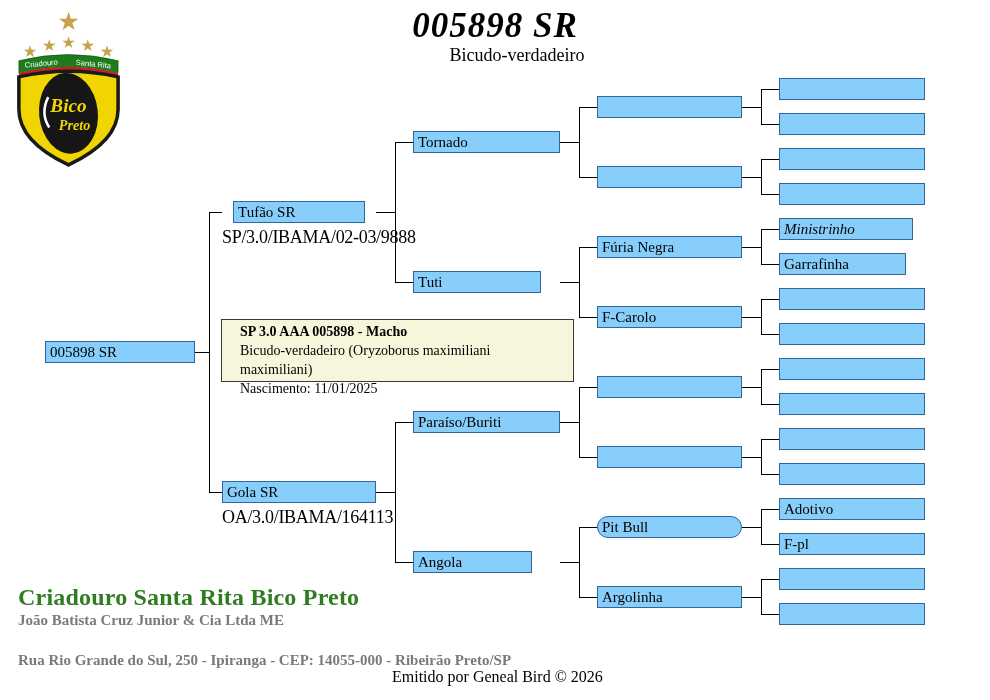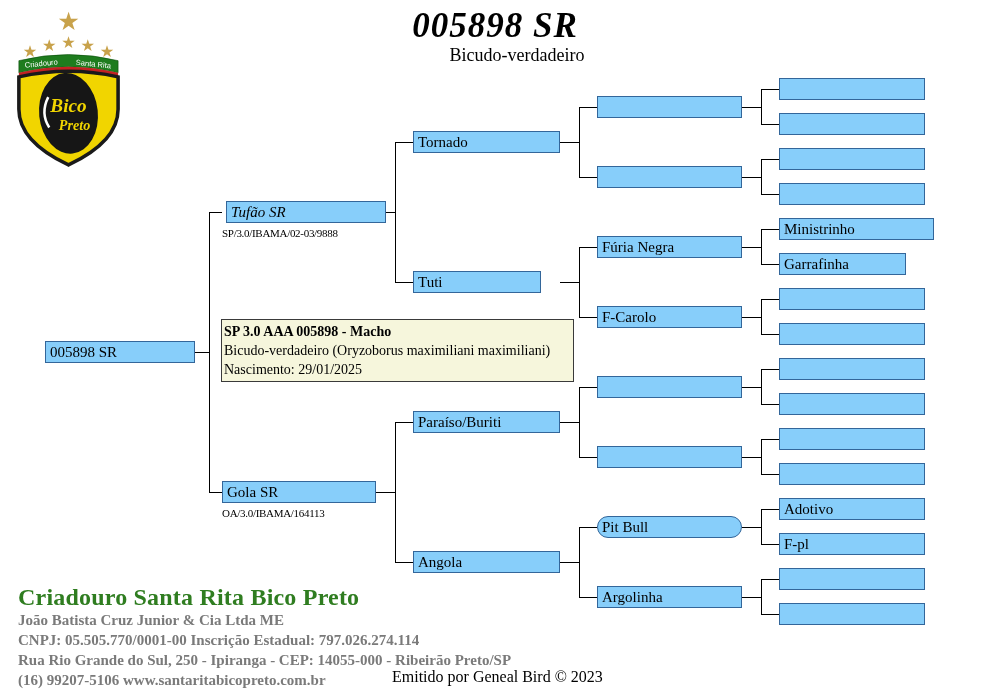--- a/index.html
+++ b/index.html
@@ -14,28 +14,28 @@
   .subtitle{
     position:absolute;left:0;right:0;top:45px;text-align:center;font-size:18px;margin-left:44px;
   }
   .logo{position:absolute;left:16px;top:6px;}
   
   .pbox{
     position:absolute;height:22px;box-sizing:border-box;
     background:var(--box-fill,#87CEFA);border:1px solid var(--box-border,#33669A);
     font-size:15px;line-height:20px;padding-left:4px;white-space:nowrap;overflow:hidden;
   }
-  .psub{position:absolute;font-size:11px;white-space:nowrap;letter-spacing:-0.3px;}
+  .psub{position:absolute;font-size:18px;white-space:nowrap;letter-spacing:-0.3px;}
   .hline,.vline{position:absolute;background:var(--line,#000);}
   .hline{height:1px;}
   .vline{width:1px;}
   .infobox{
     position:absolute;left:221px;top:319px;width:353px;height:63px;box-sizing:border-box;
     background:var(--info-fill,#F6F6DC);border:1px solid #3a3a3a;
-    padding:2px 2px;font-size:14px;line-height:19px;z-index:5;
+    padding:2px 18px;font-size:14px;line-height:19px;z-index:5;
   }
   .infobox .b{font-weight:bold;}
   .footer-brand{
     position:absolute;left:18px;top:584px;font-size:24px;font-weight:bold;
     color:var(--brand-green,#2F7D20);letter-spacing:0.2px;
   }
   .footer-line{
     position:absolute;left:18px;font-size:15px;font-weight:bold;
     color:var(--footer-gray,#7A7A7A);white-space:nowrap;
   }
@@ -122,60 +122,58 @@
       <div class="hline" style="left: 760.5px; top: 474px; width: 18.5px;"></div>
       <div class="hline" style="left: 742px; top: 526.5px; width: 18.5px;"></div>
       <div class="vline" style="left: 760.5px; top: 509px; height: 36px;"></div>
       <div class="hline" style="left: 760.5px; top: 509px; width: 18.5px;"></div>
       <div class="hline" style="left: 760.5px; top: 544px; width: 18.5px;"></div>
       <div class="hline" style="left: 742px; top: 596.5px; width: 18.5px;"></div>
       <div class="vline" style="left: 760.5px; top: 579px; height: 36px;"></div>
       <div class="hline" style="left: 760.5px; top: 579px; width: 18.5px;"></div>
       <div class="hline" style="left: 760.5px; top: 614px; width: 18.5px;"></div>
       <div class="pbox" style="left: 45px; top: 340.5px; width: 150px;">005898 SR</div>
-      <div class="pbox" style="left: 226px; top: 200.5px; width: 160px; font-style: italic;">Tufão SR</div>
+      <div class="pbox" style="left: 233px; top: 200.5px; width: 132px;">Tufão SR</div>
       <div class="psub" style="left: 222px; top: 226.5px;">SP/3.0/IBAMA/02-03/9888</div>
       <div class="pbox" style="left: 222px; top: 480.5px; width: 154px;">Gola SR</div>
       <div class="psub" style="left: 222px; top: 506.5px;">OA/3.0/IBAMA/164113</div>
       <div class="pbox" style="left: 413px; top: 130.5px; width: 147px;">Tornado</div>
       <div class="pbox" style="left: 413px; top: 270.5px; width: 128px;">Tuti</div>
       <div class="pbox" style="left: 413px; top: 410.5px; width: 147px;">Paraíso/Buriti</div>
-      <div class="pbox" style="left: 413px; top: 550.5px; width: 147px; font-family: Liberation Serif, serif;">Angola</div>
+      <div class="pbox" style="left: 413px; top: 550.5px; width: 119px; font-family: Liberation Serif, serif;">Angola</div>
       <div class="pbox" style="left: 597px; top: 95.5px; width: 145px;"></div>
       <div class="pbox" style="left: 597px; top: 165.5px; width: 145px;"></div>
       <div class="pbox" style="left: 597px; top: 235.5px; width: 145px;">Fúria Negra</div>
       <div class="pbox" style="left: 597px; top: 305.5px; width: 145px;">F-Carolo</div>
       <div class="pbox" style="left: 597px; top: 375.5px; width: 145px;"></div>
       <div class="pbox" style="left: 597px; top: 445.5px; width: 145px;"></div>
       <div class="pbox" style="left: 597px; top: 515.5px; width: 145px; border-radius: 11px;">Pit Bull</div>
       <div class="pbox" style="left: 597px; top: 585.5px; width: 145px;">Argolinha</div>
       <div class="pbox" style="left: 779px; top: 78px; width: 146px;"></div>
       <div class="pbox" style="left: 779px; top: 113px; width: 146px;"></div>
       <div class="pbox" style="left: 779px; top: 148px; width: 146px;"></div>
       <div class="pbox" style="left: 779px; top: 183px; width: 146px;"></div>
-      <div class="pbox" style="left: 779px; top: 218px; width: 155px;">Ministrinho</div>
+      <div class="pbox" style="left: 779px; top: 218px; width: 134px; font-style: italic;">Ministrinho</div>
       <div class="pbox" style="left: 779px; top: 253px; width: 127px;">Garrafinha</div>
       <div class="pbox" style="left: 779px; top: 288px; width: 146px;"></div>
       <div class="pbox" style="left: 779px; top: 323px; width: 146px;"></div>
       <div class="pbox" style="left: 779px; top: 358px; width: 146px;"></div>
       <div class="pbox" style="left: 779px; top: 393px; width: 146px;"></div>
       <div class="pbox" style="left: 779px; top: 428px; width: 146px;"></div>
       <div class="pbox" style="left: 779px; top: 463px; width: 146px;"></div>
       <div class="pbox" style="left: 779px; top: 498px; width: 146px;">Adotivo</div>
       <div class="pbox" style="left: 779px; top: 533px; width: 146px;">F-pl</div>
       <div class="pbox" style="left: 779px; top: 568px; width: 146px;"></div>
       <div class="pbox" style="left: 779px; top: 603px; width: 146px;"></div>
     </div>
 
   <div class="infobox">
     <div class="b">SP 3.0 AAA 005898 - Macho</div>
     <div>Bicudo-verdadeiro (Oryzoborus maximiliani maximiliani)</div>
-    <div>Nascimento: 29/01/2025</div>
+    <div>Nascimento: 11/01/2025</div>
   </div>
 
   <div class="footer-brand">Criadouro Santa Rita Bico Preto</div>
   <div class="footer-line" style="top:612px">João Batista Cruz Junior &amp; Cia Ltda ME</div>
-  <div class="footer-line" style="top:632px">CNPJ: 05.505.770/0001-00 Inscrição Estadual: 797.026.274.114</div>
   <div class="footer-line" style="top:652px">Rua Rio Grande do Sul, 250 - Ipiranga - CEP: 14055-000 - Ribeirão Preto/SP</div>
-  <div class="footer-line" style="top:672px">(16) 99207-5106 www.santaritabicopreto.com.br</div>
-  <div class="emitted">Emitido por Geneal Bird © 2023</div>
+  <div class="emitted">Emitido por Geneal Bird © 2026</div>
 
 </div>
 
 </body></html>

